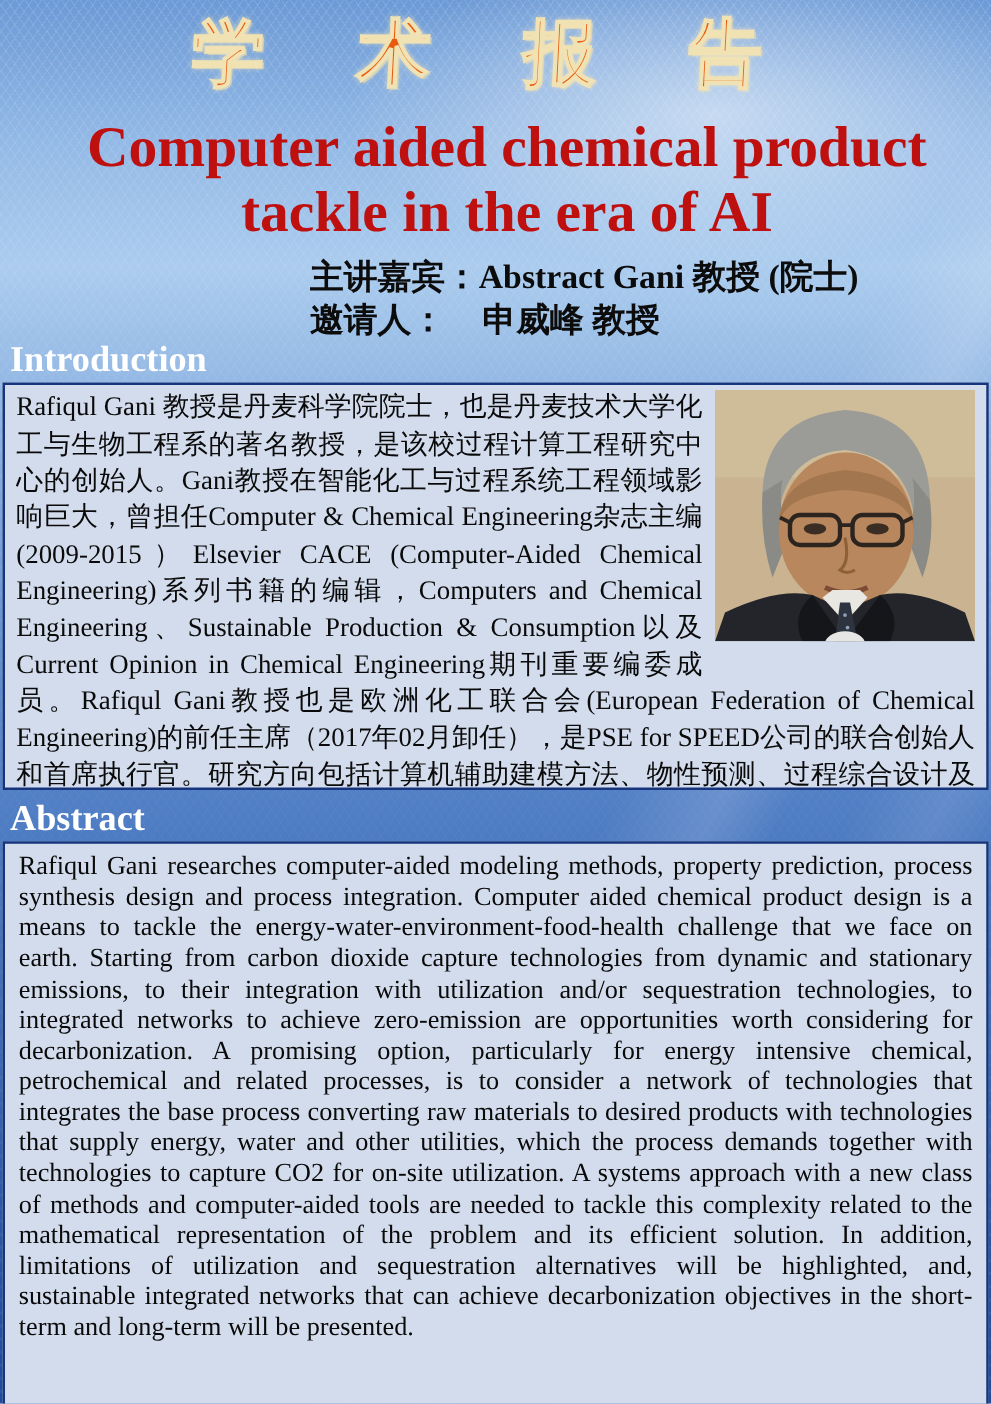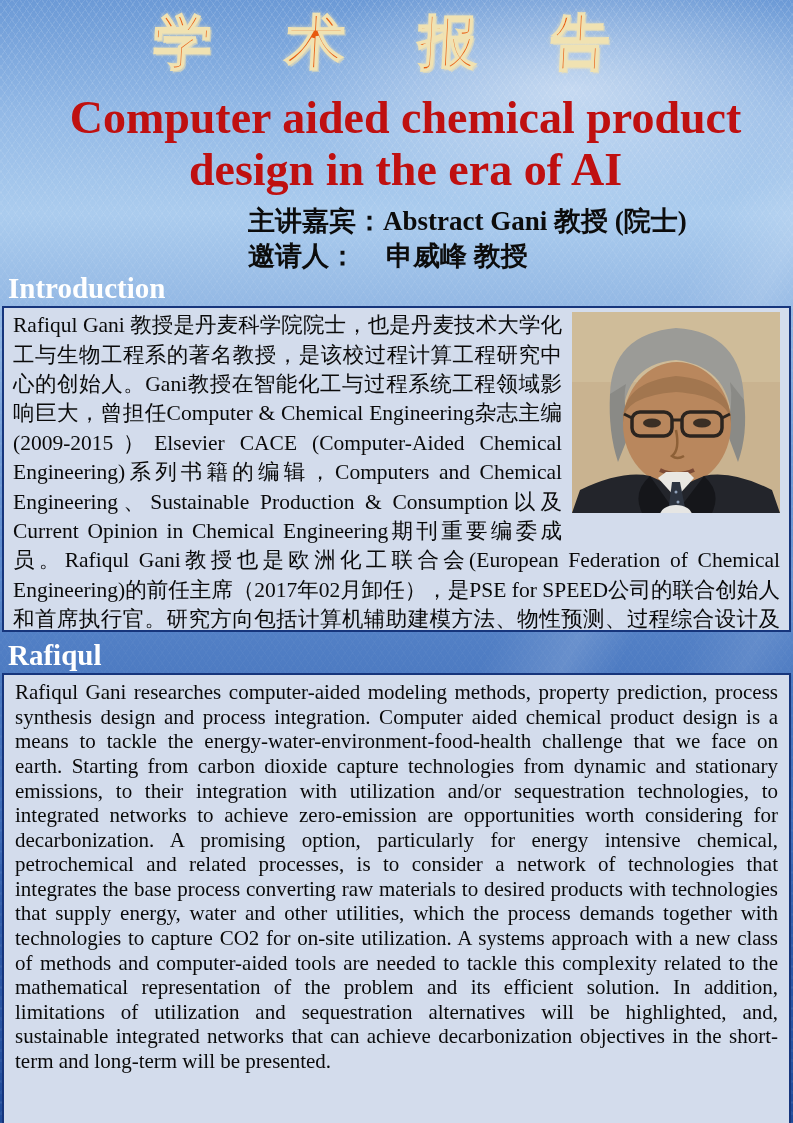--- a/index.html
+++ b/index.html
@@ -108,21 +108,21 @@
 </head>
 <body>
 
 <div class="poster">
   <div class="layer">
 
     <div class="calligraphy">学 术 报 告</div>
 
     <div class="main-title">
       <div>Computer aided chemical product</div>
-      <div>design in the era of AI</div>
+      <div>tackle in the era of AI</div>
     </div>
 
     <div class="speaker">
       <div class="row1"><span>主讲嘉宾：</span><span class="val">Abstract Gani 教授 (院士)</span></div>
       <div class="row2"><span>邀请人：</span><span class="val">申威峰 教授</span></div>
     </div>
 
     <div class="section-label intro-label">Introduction</div>
 
     <div class="panel intro-panel">
@@ -155,21 +155,21 @@
         <path d="M86,166 L104,186 L122,166 L116,160 L94,160 Z" fill="#e9e7e2"></path>
         <path d="M100,170 L108,170 L114,201 L96,201 Z" fill="#2d3440"></path>
         <circle cx="104" cy="180" r="1.5" fill="#8fa0b8"></circle>
         <circle cx="106" cy="190" r="1.5" fill="#8fa0b8"></circle>
 
         <ellipse cx="104" cy="203" rx="16" ry="10" fill="#e6e6e4"></ellipse>
       </svg>
       <span>Rafiqul Gani 教授是丹麦科学院院士，也是丹麦技术大学化工与生物工程系的著名教授，是该校过程计算工程研究中心的创始人。Gani教授在智能化工与过程系统工程领域影响巨大，曾担任Computer &amp; Chemical Engineering杂志主编(2009-2015）Elsevier CACE (Computer-Aided Chemical Engineering)系列书籍的编辑，Computers and Chemical Engineering、Sustainable Production &amp; Consumption以及Current Opinion in Chemical Engineering期刊重要编委成员。Rafiqul Gani教授也是欧洲化工联合会(European Federation of Chemical Engineering)的前任主席（2017年02月卸任），是PSE for SPEED公司的联合创始人和首席执行官。研究方向包括计算机辅助建模方法、物性预测、过程综合设计及过程集成，在权威期刊发表500余篇学术论文</span>
     </div>
 
-    <div class="section-label abstract-label">Rafiqul</div>
+    <div class="section-label abstract-label">Abstract</div>
 
     <div class="panel abstract-panel">
       <span>Rafiqul Gani researches computer-aided modeling methods, property prediction, process synthesis design and process integration. Computer aided chemical product design is a means to tackle the energy-water-environment-food-health challenge that we face on earth. Starting from carbon dioxide capture technologies from dynamic and stationary emissions, to their integration with utilization and/or sequestration technologies, to integrated networks to achieve zero-emission are opportunities worth considering for decarbonization. A promising option, particularly for energy intensive chemical, petrochemical and related processes, is to consider a network of technologies that integrates the base process converting raw materials to desired products with technologies that supply energy, water and other utilities, which the process demands together with technologies to capture CO2 for on-site utilization. A systems approach with a new class of methods and computer-aided tools are needed to tackle this complexity related to the mathematical representation of the problem and its efficient solution. In addition, limitations of utilization and sequestration alternatives will be highlighted, and, sustainable integrated networks that can achieve decarbonization objectives in the short-term and long-term will be presented.</span>
     </div>
 
     <div class="footer">
       <div>Address：线上腾讯会议（会议号： 927-366-364）</div>
     </div>
 
   </div>

